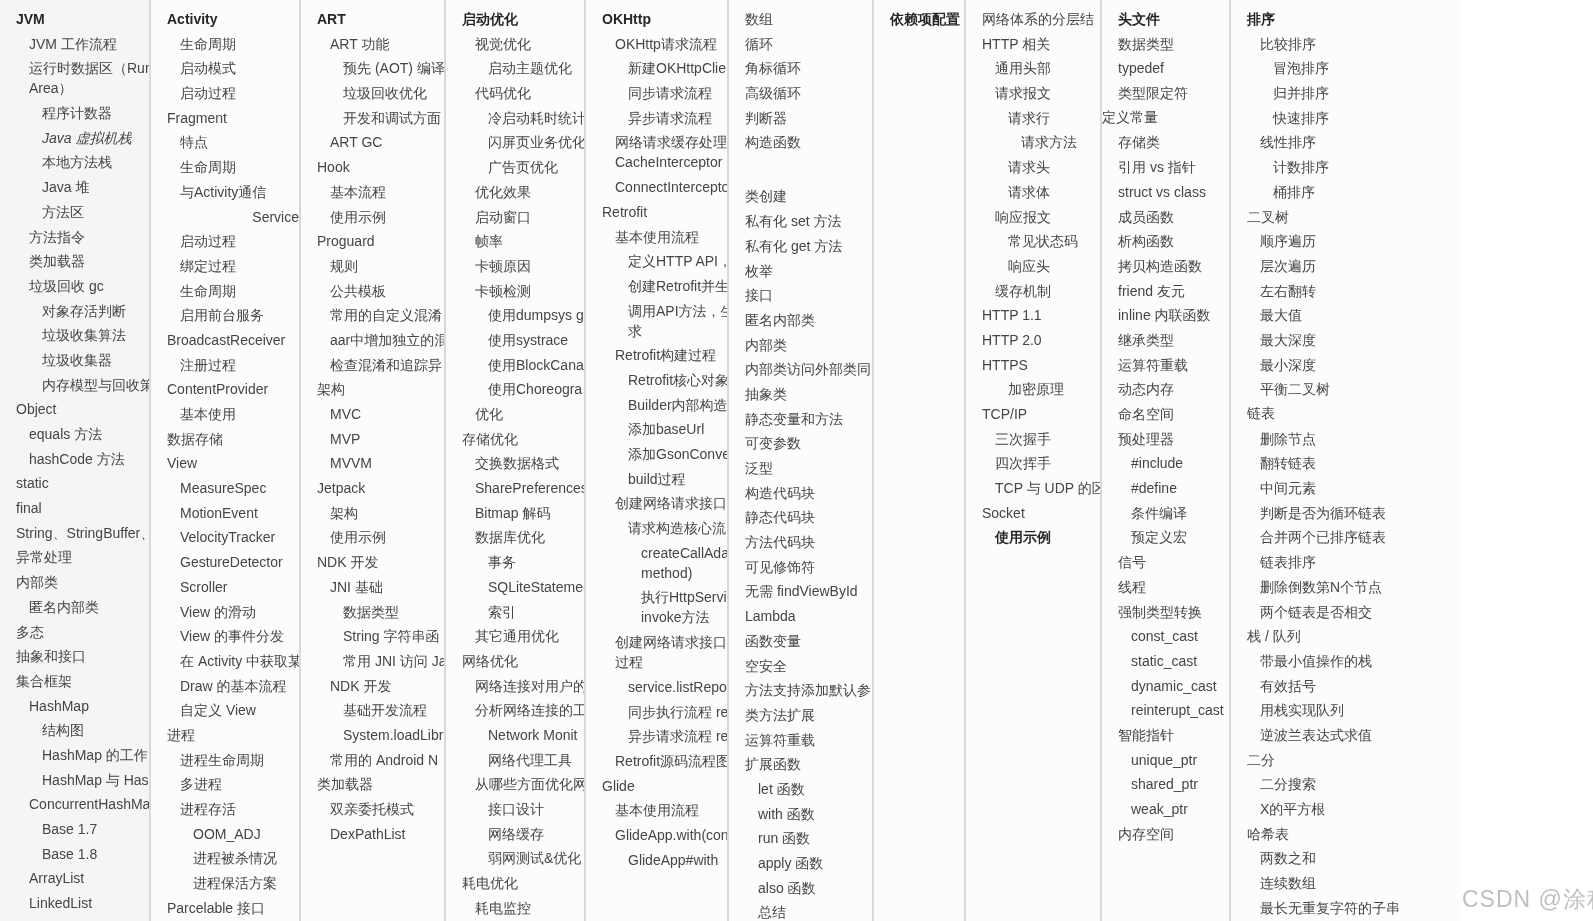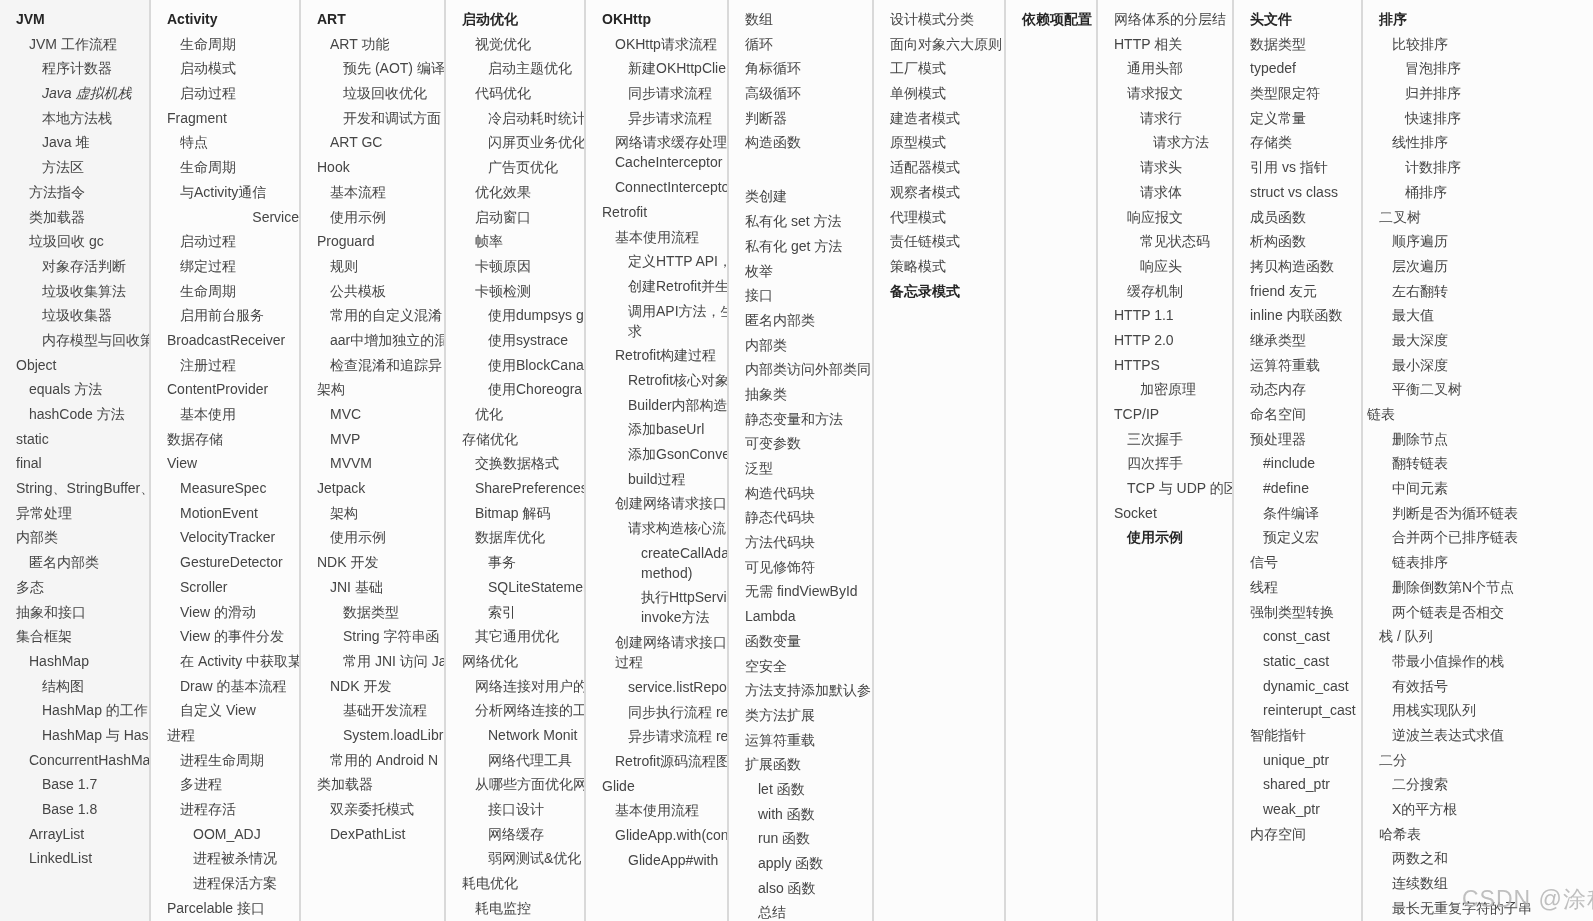--- a/index.html
+++ b/index.html
@@ -58,20 +58,22 @@
     white-space:nowrap;
   }
 </style>
 </head>
 <body>
 
 <main class="board">
     <section class="pane first" style="flex: 0 0 150px;">
       <div class="item bold" style="padding-left: 16px;">JVM</div>
       <div class="item" style="padding-left: 29px;">JVM 工作流程</div>
+      <div class="item" style="padding-left: 29px;">运行时数据区（Run
+Area）</div>
       <div class="item" style="padding-left: 42px;">程序计数器</div>
       <div class="item" style="padding-left: 42px; font-style: italic;">Java 虚拟机栈</div>
       <div class="item" style="padding-left: 42px;">本地方法栈</div>
       <div class="item" style="padding-left: 42px;">Java 堆</div>
       <div class="item" style="padding-left: 42px;">方法区</div>
       <div class="item" style="padding-left: 29px;">方法指令</div>
       <div class="item" style="padding-left: 29px;">类加载器</div>
       <div class="item" style="padding-left: 29px;">垃圾回收 gc</div>
       <div class="item" style="padding-left: 42px;">对象存活判断</div>
       <div class="item" style="padding-left: 42px;">垃圾收集算法</div>
@@ -283,34 +285,20 @@
       <div class="item" style="padding-left: 16px;">运算符重载</div>
       <div class="item" style="padding-left: 16px;">扩展函数</div>
       <div class="item" style="padding-left: 29px;">let 函数</div>
       <div class="item" style="padding-left: 29px;">with 函数</div>
       <div class="item" style="padding-left: 29px;">run 函数</div>
       <div class="item" style="padding-left: 29px;">apply 函数</div>
       <div class="item" style="padding-left: 29px;">also 函数</div>
       <div class="item" style="padding-left: 29px;">总结</div>
       <div class="item" style="padding-left: 16px;">协程</div>
     </section>
-    <section class="pane" style="flex: 0 0 132px;">
-      <div class="item" style="padding-left: 16px;">设计模式分类</div>
-      <div class="item" style="padding-left: 16px;">面向对象六大原则</div>
-      <div class="item" style="padding-left: 16px;">工厂模式</div>
-      <div class="item" style="padding-left: 16px;">单例模式</div>
-      <div class="item" style="padding-left: 16px;">建造者模式</div>
-      <div class="item" style="padding-left: 16px;">原型模式</div>
-      <div class="item" style="padding-left: 16px;">适配器模式</div>
-      <div class="item" style="padding-left: 16px;">观察者模式</div>
-      <div class="item" style="padding-left: 16px;">代理模式</div>
-      <div class="item" style="padding-left: 16px;">责任链模式</div>
-      <div class="item" style="padding-left: 16px;">策略模式</div>
-      <div class="item bold" style="padding-left: 16px;">备忘录模式</div>
-    </section>
     <section class="pane" style="flex: 0 0 92px;">
       <div class="item bold" style="padding-left: 16px;">依赖项配置</div>
     </section>
     <section class="pane" style="flex: 0 0 136px;">
       <div class="item" style="padding-left: 16px;">网络体系的分层结</div>
       <div class="item" style="padding-left: 16px;">HTTP 相关</div>
       <div class="item" style="padding-left: 29px;">通用头部</div>
       <div class="item" style="padding-left: 29px;">请求报文</div>
       <div class="item" style="padding-left: 42px;">请求行</div>
       <div class="item" style="padding-left: 55px;">请求方法</div>
@@ -329,21 +317,21 @@
       <div class="item" style="padding-left: 29px;">四次挥手</div>
       <div class="item" style="padding-left: 29px;">TCP 与 UDP 的区</div>
       <div class="item" style="padding-left: 16px;">Socket</div>
       <div class="item bold" style="padding-left: 29px;">使用示例</div>
     </section>
     <section class="pane" style="flex: 0 0 129px;">
       <div class="item bold" style="padding-left: 16px;">头文件</div>
       <div class="item" style="padding-left: 16px;">数据类型</div>
       <div class="item" style="padding-left: 16px;">typedef</div>
       <div class="item" style="padding-left: 16px;">类型限定符</div>
-      <div class="item" style="padding-left: 16px;">定义常量</div>
+      <div class="item" style="padding-left: 0; font-family: Liberation Serif, serif;">定义常量</div>
       <div class="item" style="padding-left: 16px;">存储类</div>
       <div class="item" style="padding-left: 16px;">引用 vs 指针</div>
       <div class="item" style="padding-left: 16px;">struct vs class</div>
       <div class="item" style="padding-left: 16px;">成员函数</div>
       <div class="item" style="padding-left: 16px;">析构函数</div>
       <div class="item" style="padding-left: 16px;">拷贝构造函数</div>
       <div class="item" style="padding-left: 16px;">friend 友元</div>
       <div class="item" style="padding-left: 16px;">inline 内联函数</div>
       <div class="item" style="padding-left: 16px;">继承类型</div>
       <div class="item" style="padding-left: 16px;">运算符重载</div>
@@ -377,21 +365,21 @@
       <div class="item" style="padding-left: 42px;">计数排序</div>
       <div class="item" style="padding-left: 42px;">桶排序</div>
       <div class="item" style="padding-left: 16px;">二叉树</div>
       <div class="item" style="padding-left: 29px;">顺序遍历</div>
       <div class="item" style="padding-left: 29px;">层次遍历</div>
       <div class="item" style="padding-left: 29px;">左右翻转</div>
       <div class="item" style="padding-left: 29px;">最大值</div>
       <div class="item" style="padding-left: 29px;">最大深度</div>
       <div class="item" style="padding-left: 29px;">最小深度</div>
       <div class="item" style="padding-left: 29px;">平衡二叉树</div>
-      <div class="item" style="padding-left: 4px;">链表</div>
+      <div class="item" style="padding-left: 16px; font-family: Liberation Mono, monospace;">链表</div>
       <div class="item" style="padding-left: 29px;">删除节点</div>
       <div class="item" style="padding-left: 29px;">翻转链表</div>
       <div class="item" style="padding-left: 29px;">中间元素</div>
       <div class="item" style="padding-left: 29px;">判断是否为循环链表</div>
       <div class="item" style="padding-left: 29px;">合并两个已排序链表</div>
       <div class="item" style="padding-left: 29px;">链表排序</div>
       <div class="item" style="padding-left: 29px;">删除倒数第N个节点</div>
       <div class="item" style="padding-left: 29px;">两个链表是否相交</div>
       <div class="item" style="padding-left: 16px;">栈 / 队列</div>
       <div class="item" style="padding-left: 29px;">带最小值操作的栈</div>

